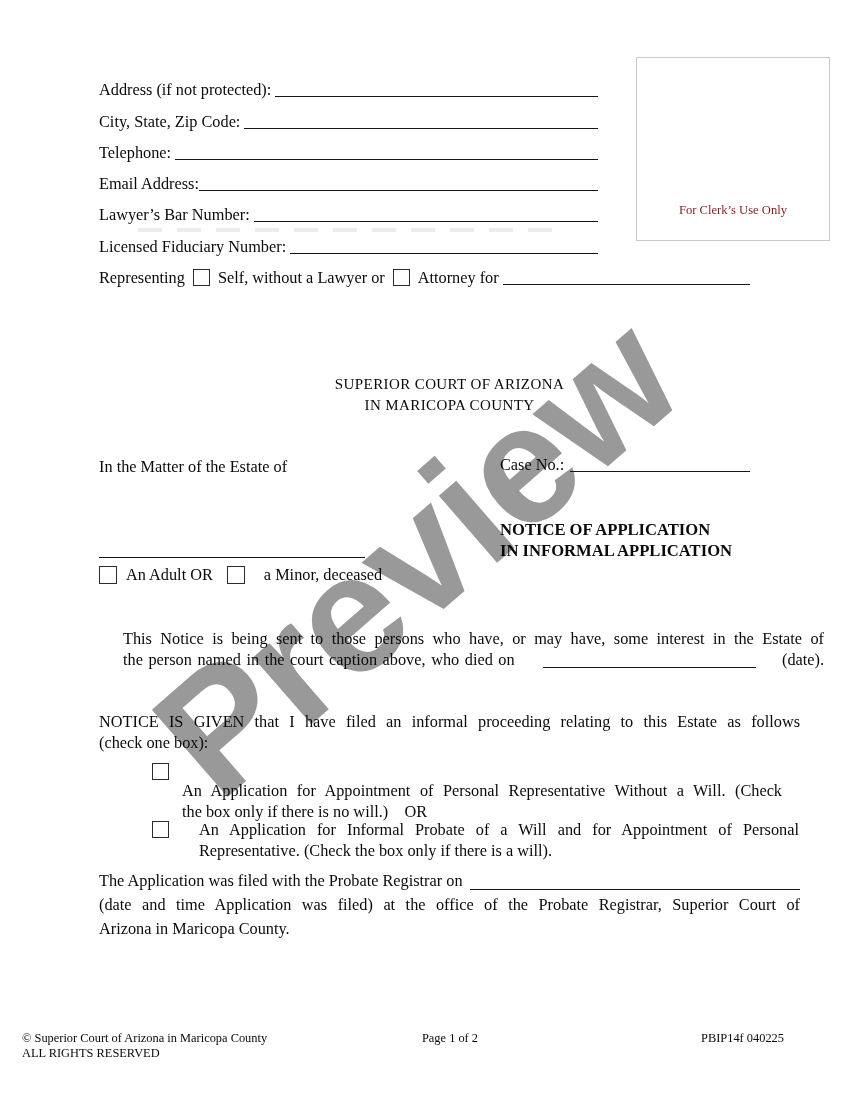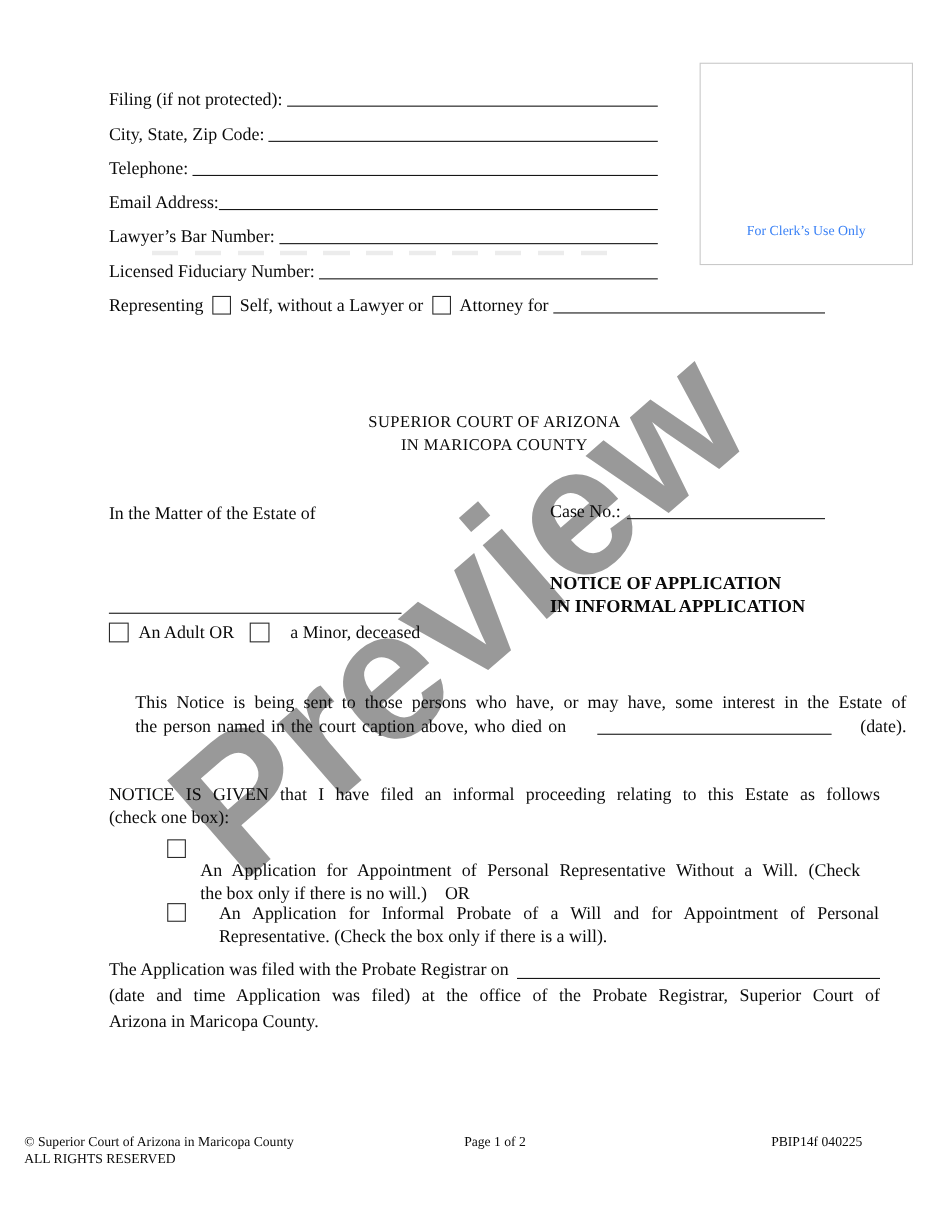--- a/index.html
+++ b/index.html
@@ -21,21 +21,21 @@
   .fields{left:99px;top:69px;width:651px;}
   .field-row{display:flex;align-items:flex-end;height:31.3px;width:499px;}
   .field-row .label{white-space:nowrap;padding-right:4px;}
   .field-row .label.nogap{padding-right:0;}
   .fill{flex:1;border-bottom:1.5px solid #161616;margin-bottom:3px;min-width:10px;}
   .rep-row{width:651px;}
   .cbx{display:inline-block;width:15px;height:15px;border:1.7px solid #2b2b2b;background:transparent;flex:none;}
   .rep-row .cbx{margin:0 8px 2px 8px;}
   
   .clerk-box{left:636px;top:57px;width:192px;height:182px;border:1px solid #c9c9c9;}
-  .clerk-label{position:absolute;left:0;right:0;bottom:22px;text-align:center;color:#3b82f6;font-size:12.6px;}
+  .clerk-label{position:absolute;left:0;right:0;bottom:22px;text-align:center;color:#7f1d1d;font-size:12.6px;}
   
   .dashes{left:138px;top:228px;width:424px;height:4px;
     background:repeating-linear-gradient(90deg,#ececec 0 24px,transparent 24px 39px);}
   
   .court{left:99px;top:374px;width:701px;text-align:center;line-height:21.2px;letter-spacing:0.4px;font-size:15px;}
   
   .matter{left:99px;top:457px;}
   .case-row{left:500px;top:453px;width:250px;display:flex;align-items:flex-end;height:22px;}
   .case-row .label{white-space:nowrap;padding-right:6px;}
   .notice-title{left:500px;top:519px;font-weight:700;line-height:21.2px;font-size:16.6px;}
@@ -69,21 +69,21 @@
 <body>
 
 <div class="page">
 
   <div class="watermark">Preview</div>
 
   <div class="content">
 
     <div class="abs fields">
       <div class="field-row">
-        <span class="label">Filing (if not protected):</span>
+        <span class="label">Address (if not protected):</span>
         <span class="fill"></span>
       </div>
       <div class="field-row">
         <span class="label">City, State, Zip Code:</span>
         <span class="fill"></span>
       </div>
       <div class="field-row">
         <span class="label">Telephone:</span>
         <span class="fill"></span>
       </div>

